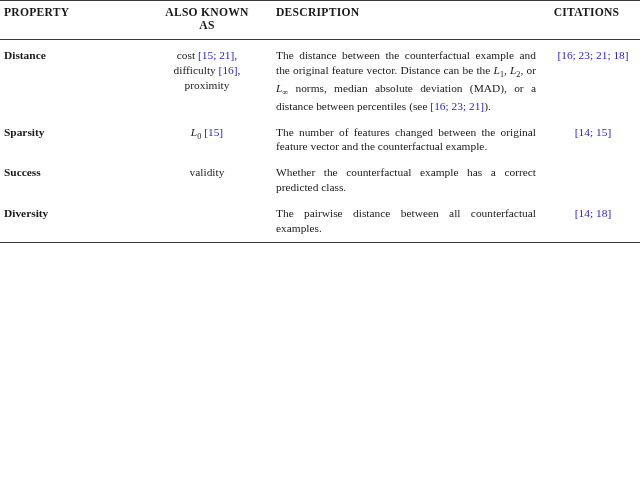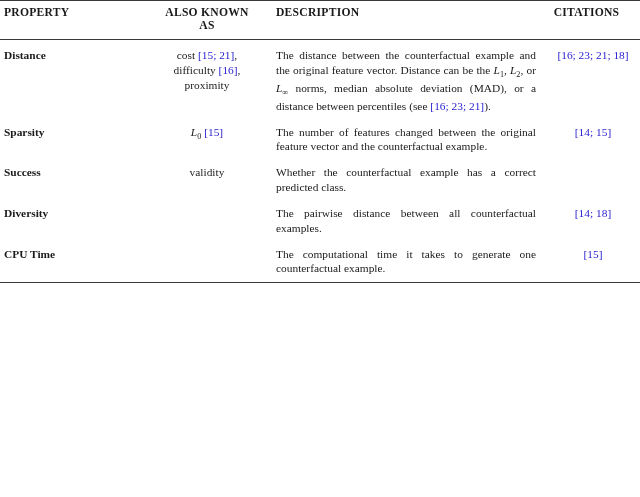--- a/index.html
+++ b/index.html
@@ -152,26 +152,20 @@
         <td class="d-cit cite"></td>
       </tr>
 
       <tr>
         <td class="d-prop">Diversity</td>
         <td class="d-aka"></td>
         <td class="d-desc">The pairwise distance between all counterfactual examples.</td>
         <td class="d-cit cite">[14; 18]</td>
       </tr>
 
-      <tr>
-        <td class="d-prop">CPU Time</td>
-        <td class="d-aka"></td>
-        <td class="d-desc">The computational time it takes to generate one counterfactual example.</td>
-        <td class="d-cit cite">[15]</td>
-      </tr>
 
       <tr class="bottomrule-row">
         <td colspan="4" style="padding:0;height:0;line-height:0;font-size:0;"></td>
       </tr>
 
     </tbody>
   </table>
 </div>
 
 </body></html>

